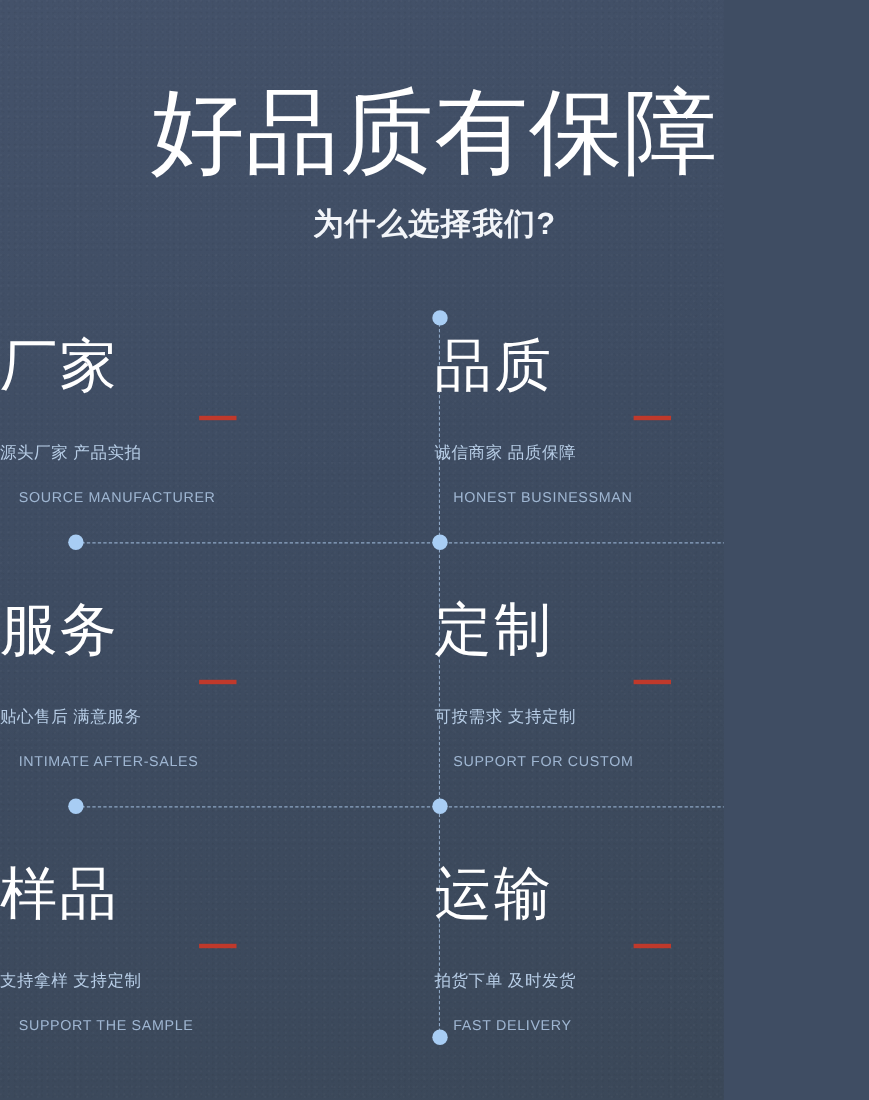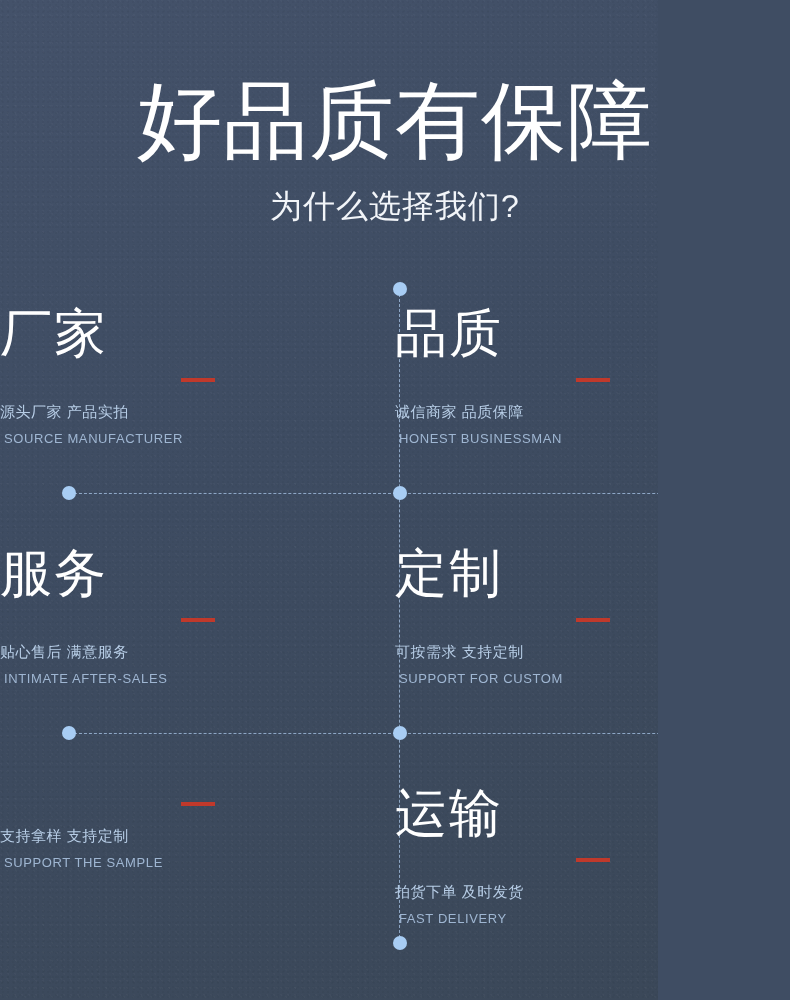--- a/index.html
+++ b/index.html
@@ -44,23 +44,23 @@
     font-size: 85px;
     line-height: 1.0;
     font-weight: 400;
     letter-spacing: 1px;
     color: #ffffff;
     white-space: nowrap;
   }
   .subtitle {
     margin: 0;
     padding-top: 26px;
-    font-size: 32px;
+    font-size: 28px;
     line-height: 1.1;
-    font-weight: 400;
+    font-weight: 700;
     letter-spacing: 1px;
     color: #f2f5f9;
     white-space: nowrap;
   }
 
   
   .grid-layer {
     position: absolute;
     left: 0;
     top: 0;
@@ -140,21 +140,21 @@
     margin: 0;
     padding-top: 21px;
     font-size: 15px;
     line-height: 1.15;
     font-weight: 400;
     letter-spacing: 0.5px;
     color: #b7cde6;
     white-space: nowrap;
   }
   .cell-desc-en {
-    margin: 4px;
+    margin: 17px;
     padding-top: 8px;
     font-size: 13px;
     line-height: 1.15;
     font-weight: 400;
     letter-spacing: 0.6px;
     color: #9fb6d2;
     white-space: nowrap;
   }
 </style>
 </head>
@@ -206,20 +206,21 @@
     </div>
 
     <div class="cell">
       <h2 class="cell-heading">定制</h2>
       <div class="cell-rule"></div>
       <p class="cell-desc">可按需求 支持定制</p>
       <p class="cell-desc-en">SUPPORT FOR CUSTOM</p>
     </div>
 
     <div class="cell">
+      <h2 class="cell-heading">样品</h2>
       <div class="cell-rule"></div>
       <p class="cell-desc">支持拿样 支持定制</p>
       <p class="cell-desc-en">SUPPORT THE SAMPLE</p>
     </div>
 
     <div class="cell">
       <h2 class="cell-heading">运输</h2>
       <div class="cell-rule"></div>
       <p class="cell-desc">拍货下单 及时发货</p>
       <p class="cell-desc-en">FAST DELIVERY</p>

